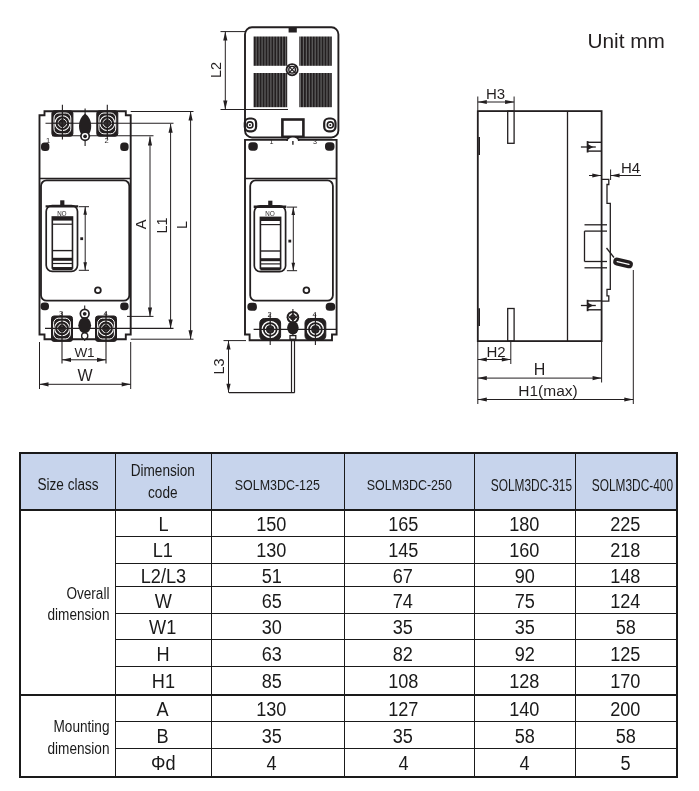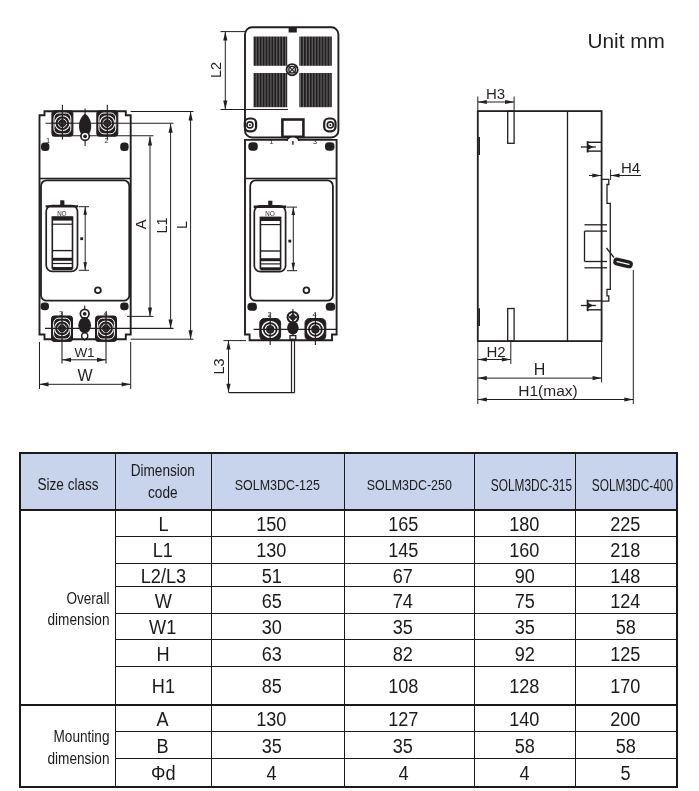--- a/index.html
+++ b/index.html
@@ -350,21 +350,21 @@
           <td><span>35</span></td>
           <td><span>58</span></td>
         </tr>
 <tr style="height:26.5px">
           <td><span>H</span></td>
           <td class="p"><span>63</span></td>
           <td class="p"><span>82</span></td>
           <td><span>92</span></td>
           <td><span>125</span></td>
         </tr>
-<tr style="height:39px" class="bb">
+<tr style="height:29px" class="bb">
           <td><span>H1</span></td>
           <td class="p"><span>85</span></td>
           <td class="p"><span>108</span></td>
           <td><span>128</span></td>
           <td><span>170</span></td>
         </tr>
 <tr style="height:26.5px">
           <td class="rl" rowspan="3"><span>Mounting<br>dimension</span></td>
           <td><span>A</span></td>
           <td class="p"><span>130</span></td>

